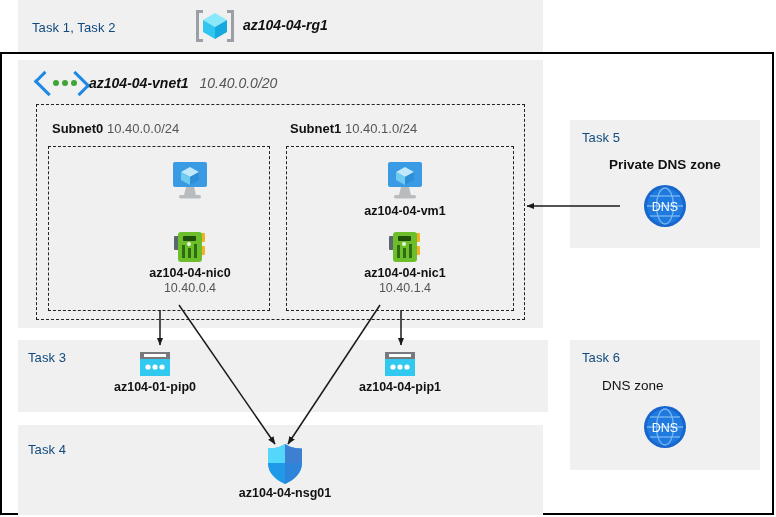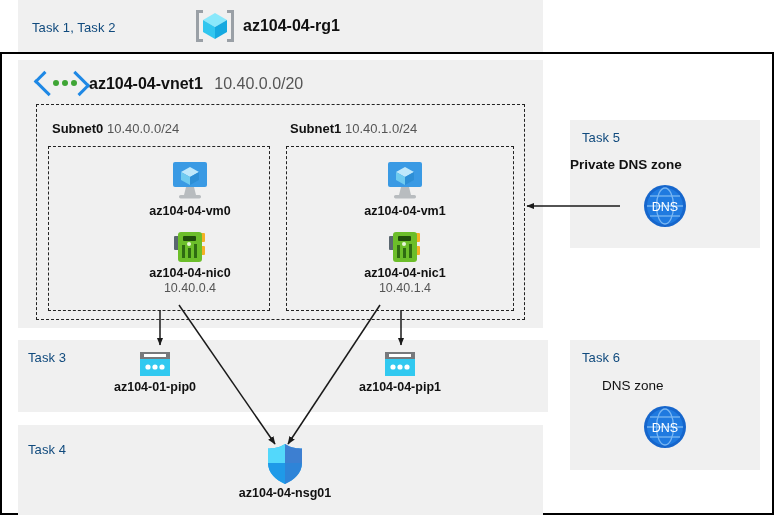--- a/index.html
+++ b/index.html
@@ -13,21 +13,21 @@
   .rg-band{left:18px;top:0;width:525px;height:52px;}
   .vnet-band{left:18px;top:60px;width:525px;height:268px;}
   .task3-band{left:18px;top:340px;width:530px;height:72px;}
   .task4-band{left:18px;top:425px;width:525px;height:90px;}
   .task5-band{left:570px;top:120px;width:190px;height:128px;}
   .task6-band{left:570px;top:340px;width:190px;height:130px;}
 
   .task-label{position:absolute;color:#104a7d;font-weight:normal;font-size:13px;
               letter-spacing:.1px;white-space:nowrap;}
 
-  .res-title{position:absolute;font-size:16px;white-space:nowrap;}
+  .res-title{position:absolute;font-size:14px;white-space:nowrap;font-style:italic;}
   .res-title b{font-weight:bold;color:#111111;}
   .res-title span{color:#555555;font-weight:normal;margin-left:7px;}
 
   .dashbox{position:absolute;border:1.6px dashed #222222;box-sizing:border-box;}
   .vnet-dash{left:36px;top:104px;width:489px;height:216px;}
   .subnet0-dash{left:48px;top:146px;width:222px;height:165px;}
   .subnet1-dash{left:286px;top:146px;width:228px;height:165px;}
 
   .subnet-cap{position:absolute;font-size:13px;white-space:nowrap;}
   .subnet-cap b{font-weight:bold;color:#111;}
@@ -117,21 +117,20 @@
   <span>
     <svg class="ico" width="48" height="44" viewBox="0 0 48 44">
       <rect x="7" y="2" width="34" height="25" rx="2" fill="#3a9ae4"></rect>
       <polygon points="24,7 33,12 24,17 15,12" fill="#bfe8fb"></polygon>
       <polygon points="15,12 24,17 24,25 15,20" fill="#6fcbf0"></polygon>
       <polygon points="33,12 24,17 24,25 33,20" fill="#2d8fd6"></polygon>
       <path d="M20,27 h8 l2,8 h-12 z" fill="#b8bcbf"></path>
       <rect x="13" y="35" width="22" height="3.4" rx="1.6" fill="#b8bcbf"></rect>
     </svg>
   </span>
-  <div class="nm">az104-04-vm0</div>
 </div>
 
 <div class="node" style="left:120px;top:230px;width:140px;">
   <span>
     <svg class="ico" width="40" height="36" viewBox="0 0 40 36">
       <rect x="4" y="6" width="5" height="14" rx="1" fill="#5b6770"></rect>
       <rect x="30" y="3" width="5" height="9" rx="1" fill="#f5b125"></rect>
       <rect x="30" y="16" width="5" height="9" rx="1" fill="#f5b125"></rect>
       <rect x="8" y="2" width="24" height="30" rx="3" fill="#6cbe2a"></rect>
       <rect x="13" y="6" width="13" height="5" rx="1" fill="#1f4d0a"></rect>
@@ -218,21 +217,21 @@
       <path d="M22,2 C28,6 35,6.5 39,6.5 L39,21 L22,21 Z" fill="#3d7fd1"></path>
       <path d="M5,21 L22,21 L22,42 C13,38 5,31 5,21 Z" fill="#1f9ae8"></path>
       <path d="M39,21 L22,21 L22,42 C31,38 39,31 39,21 Z" fill="#2e84d8"></path>
     </svg>
   </span>
   <div class="nm">az104-04-nsg01</div>
 </div>
 
 <div class="task-label" style="left:582px;top:130px;">Task 5</div>
 
-<div style="position:absolute;left:570px;top:157px;width:190px;text-align:left;
+<div style="position:absolute;left:570px;top:157px;width:190px;text-align:center;
             font-weight:bold;font-size:13.5px;color:#111;">Private DNS zone</div>
 
 <div class="node" style="left:595px;top:182px;width:140px;">
   <span>
     <svg class="ico" width="48" height="48" viewBox="0 0 48 48">
       <circle cx="24" cy="24" r="21" fill="#1666cc"></circle>
       <circle cx="24" cy="24" r="18" fill="#1f7ae0"></circle>
       <g stroke="#79b6f2" stroke-width="1.3" fill="none">
         <ellipse cx="24" cy="24" rx="8.5" ry="18"></ellipse>
         <line x1="6" y1="24" x2="42" y2="24"></line>

